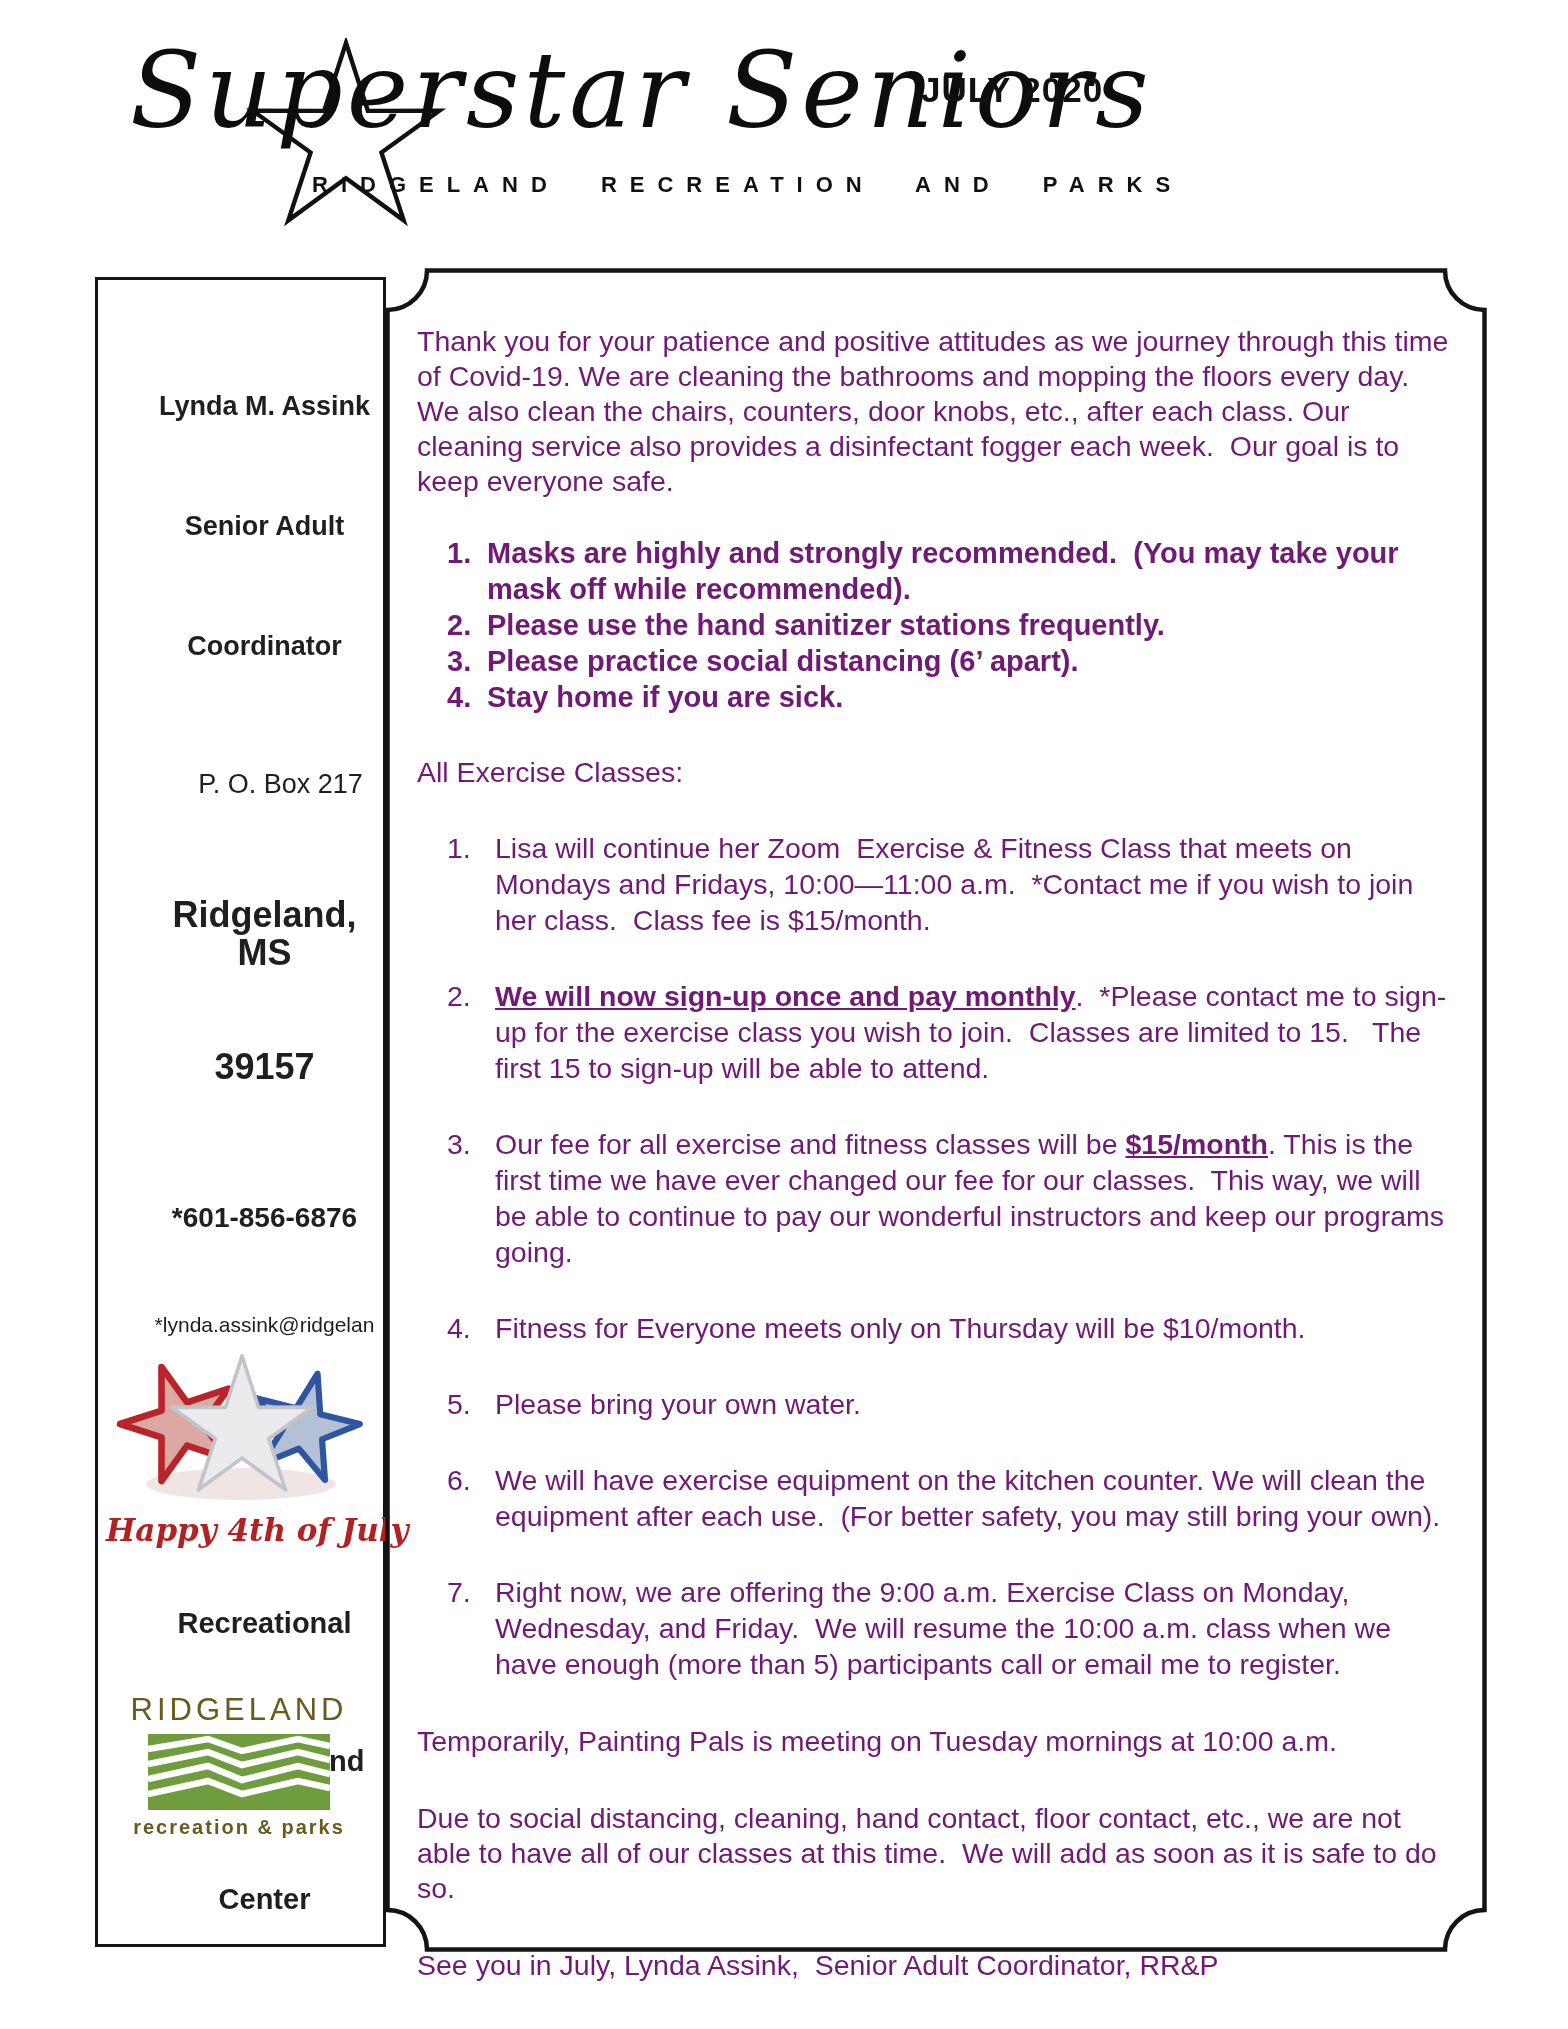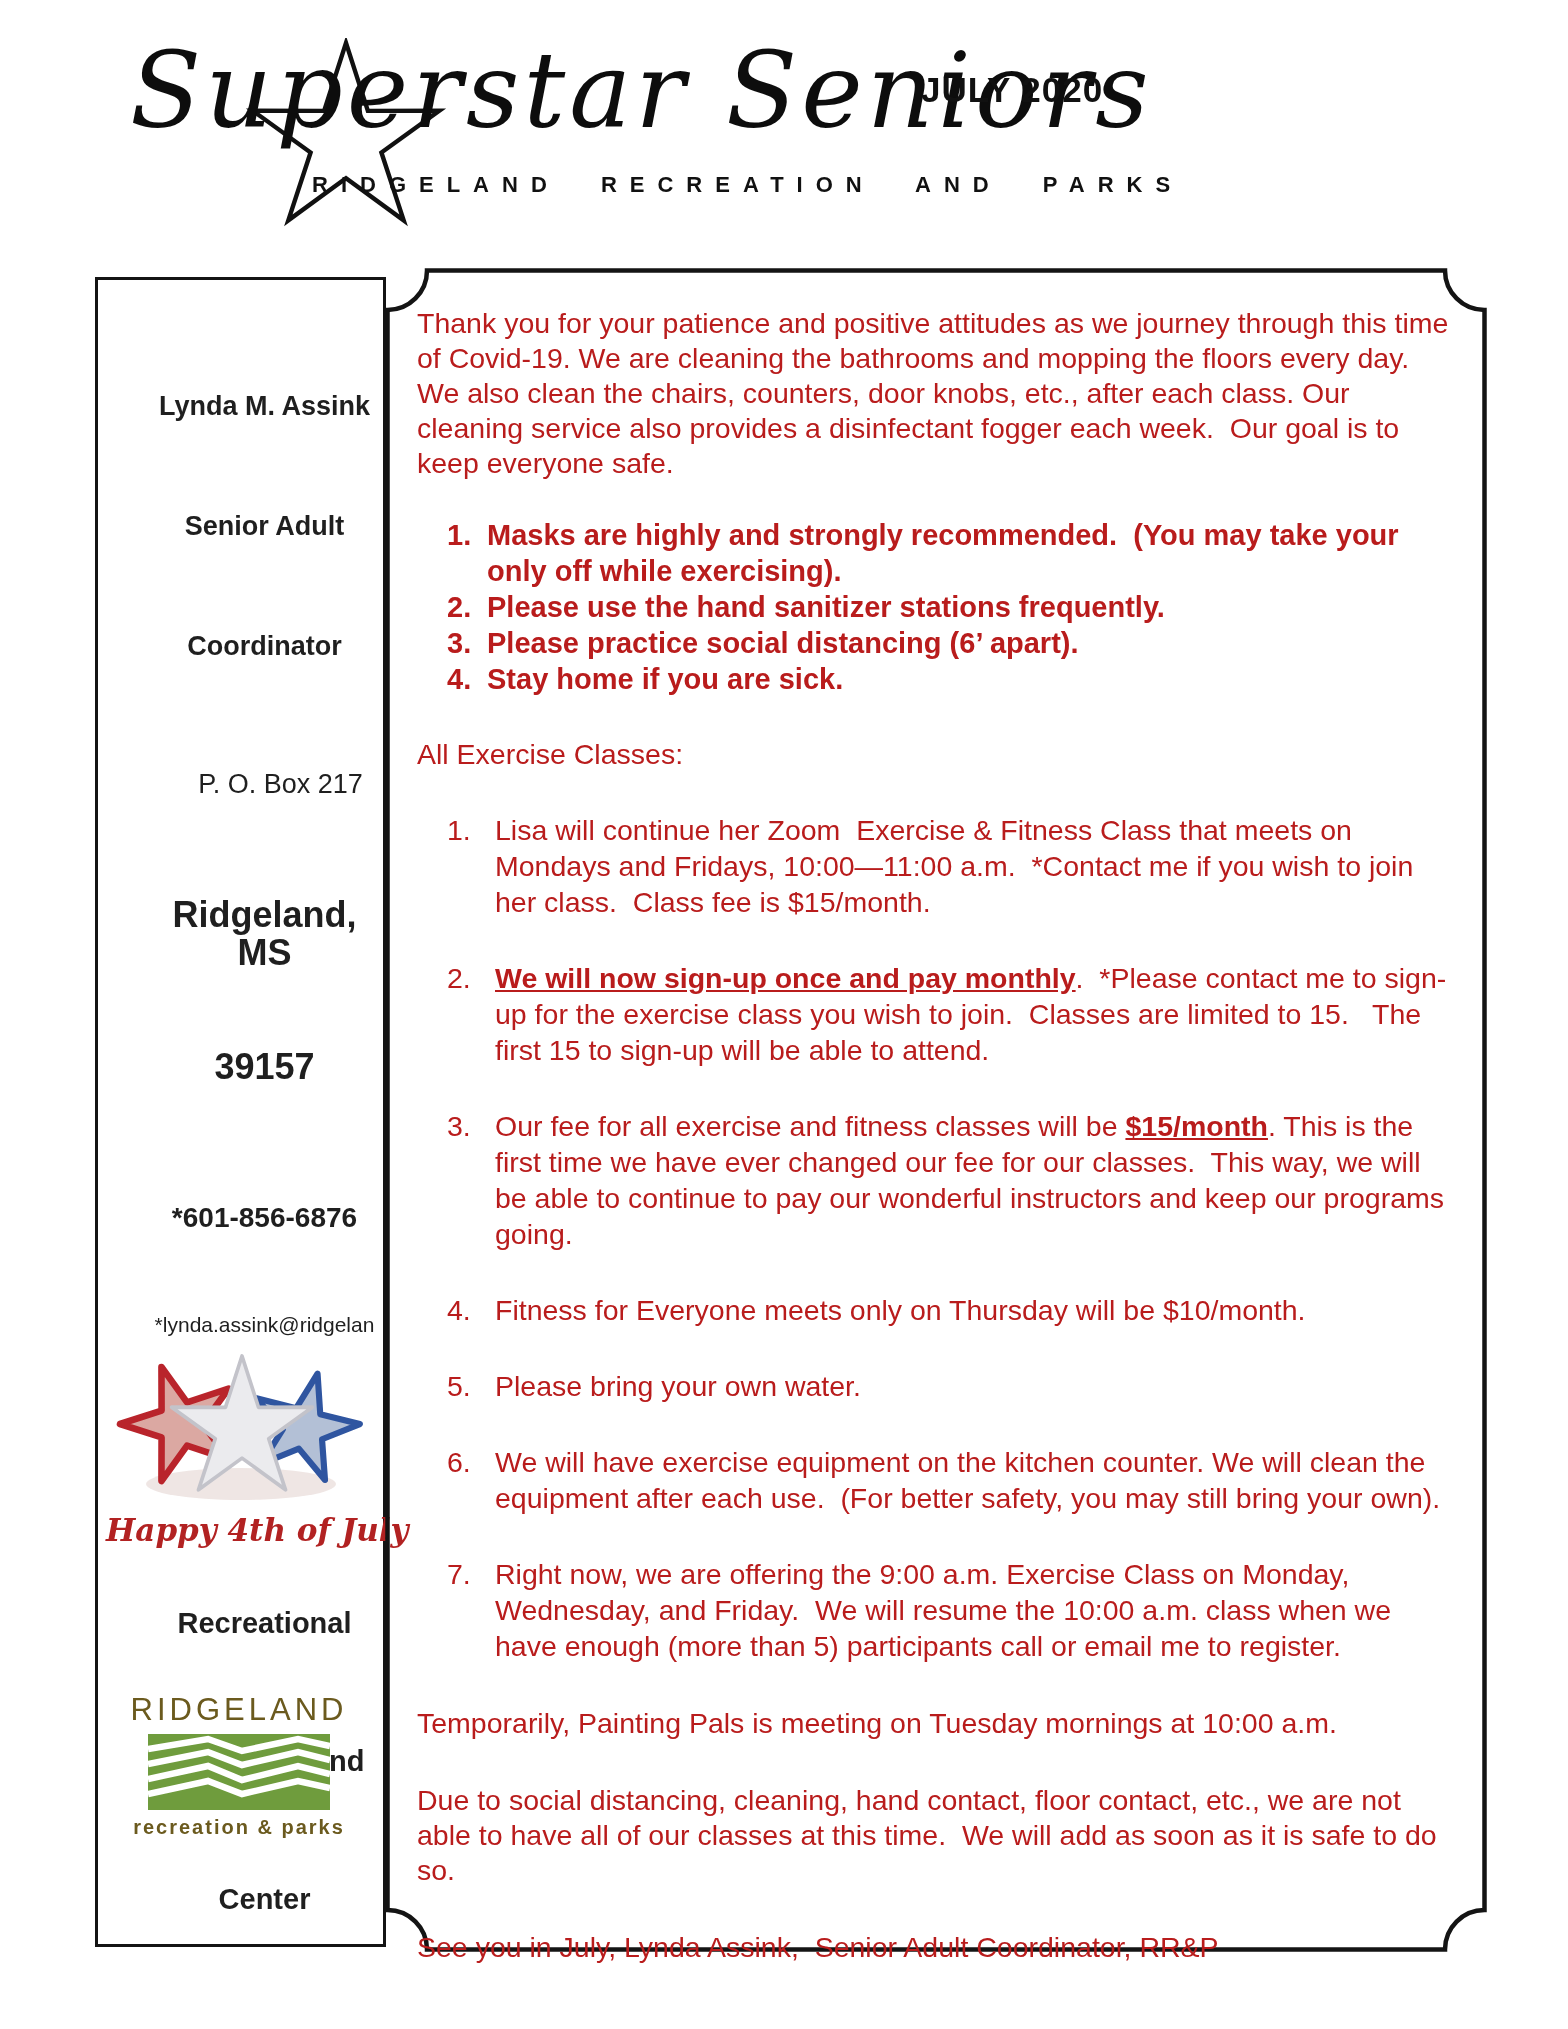--- a/index.html
+++ b/index.html
@@ -34,22 +34,22 @@
         font-weight:700;font-size:31px;color:#b22222;white-space:nowrap;}
 
   .ridgeland-logo{position:absolute;left:28px;top:1412px;width:226px;text-align:center;}
   .logo-word{font-size:31px;font-weight:400;letter-spacing:4px;color:#6b5a1e;}
   .logo-tag{margin-top:6px;font-size:20px;font-weight:700;letter-spacing:2px;color:#6b5a1e;}
   .logo-waves{display:block;margin:6px auto 0 auto;}
 
   
   .mainbox{position:absolute;left:385px;top:268px;width:1102px;height:1684px;}
   .frame{position:absolute;left:0;top:0;}
-  .main-content{position:absolute;left:32px;right:34px;top:38px;
-        font-size:28.5px;line-height:35px;color:#b91c1c;}
+  .main-content{position:absolute;left:32px;right:34px;top:56px;
+        font-size:28.5px;line-height:35px;color:#701a75;}
   .para{white-space:pre-wrap;}
   .rules{margin:36px 0 0 30px;}
   .rule{display:flex;font-weight:700;font-size:29px;line-height:36px;}
   .rule-num{width:40px;flex:0 0 40px;}
   .rule-text{flex:1;white-space:pre-wrap;}
   .classes-heading{margin-top:40px;white-space:pre-wrap;}
   .citem{display:flex;margin:40px 0 0 30px;line-height:36px;}
   .citem-num{width:48px;flex:0 0 48px;}
   .citem-text{flex:1;white-space:pre-wrap;}
   .bu{font-weight:700;text-decoration:underline;}
@@ -126,21 +126,21 @@
       <path d="M 42 2.5 L 1060 2.5 A 39.5 39.5 0 0 0 1099.5 42 L 1099.5 1642 A 39.5 39.5 0 0 0 1060 1681.5 L 42 1681.5 A 39.5 39.5 0 0 0 2.5 1642 L 2.5 42 A 39.5 39.5 0 0 0 42 2.5 Z" fill="none" stroke="#141414" stroke-width="4.5"></path>
     </svg>
 
     <div class="main-content">
 
       <div class="para">Thank you for your patience and positive attitudes as we journey through this time of Covid-19. We are cleaning the bathrooms and mopping the floors every day.  We also clean the chairs, counters, door knobs, etc., after each class. Our cleaning service also provides a disinfectant fogger each week.  Our goal is to keep everyone safe.</div>
 
       <div class="rules">
         <div class="rule">
           <span class="rule-num">1.</span>
-          <span class="rule-text">Masks are highly and strongly recommended.  (You may take your only off while exercising).</span>
+          <span class="rule-text">Masks are highly and strongly recommended.  (You may take your mask off while recommended).</span>
         </div>
         <div class="rule">
           <span class="rule-num">2.</span>
           <span class="rule-text">Please use the hand sanitizer stations frequently.</span>
         </div>
         <div class="rule">
           <span class="rule-num">3.</span>
           <span class="rule-text">Please practice social distancing (6’ apart).</span>
         </div>
         <div class="rule">

